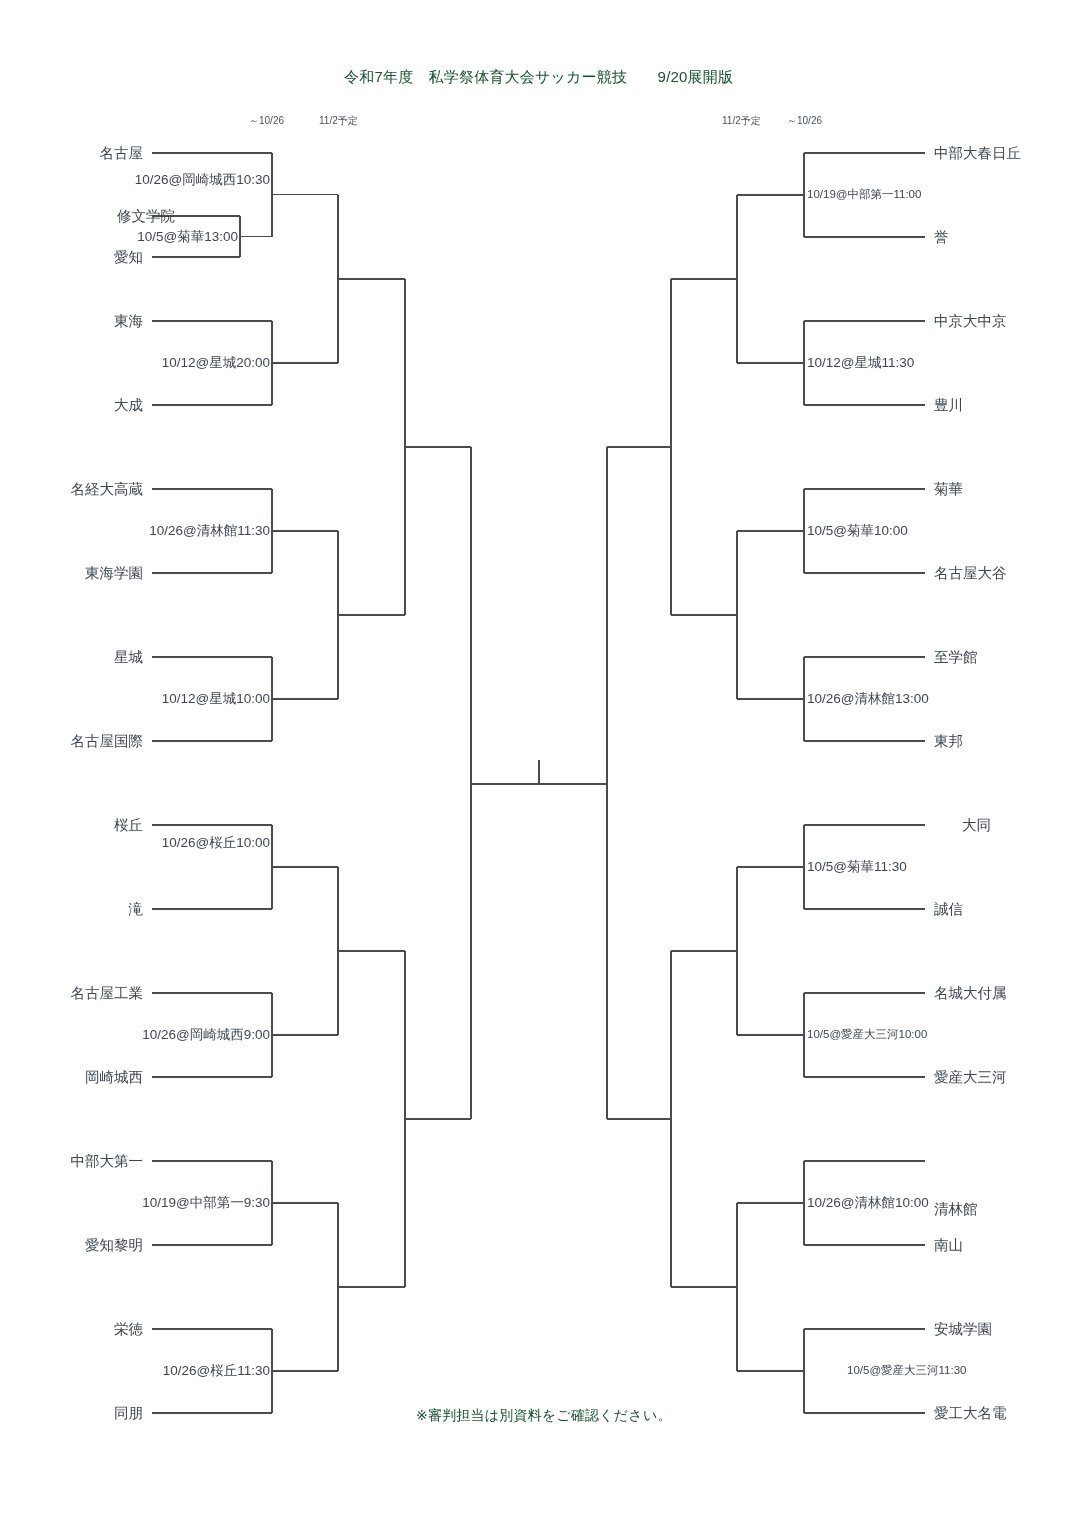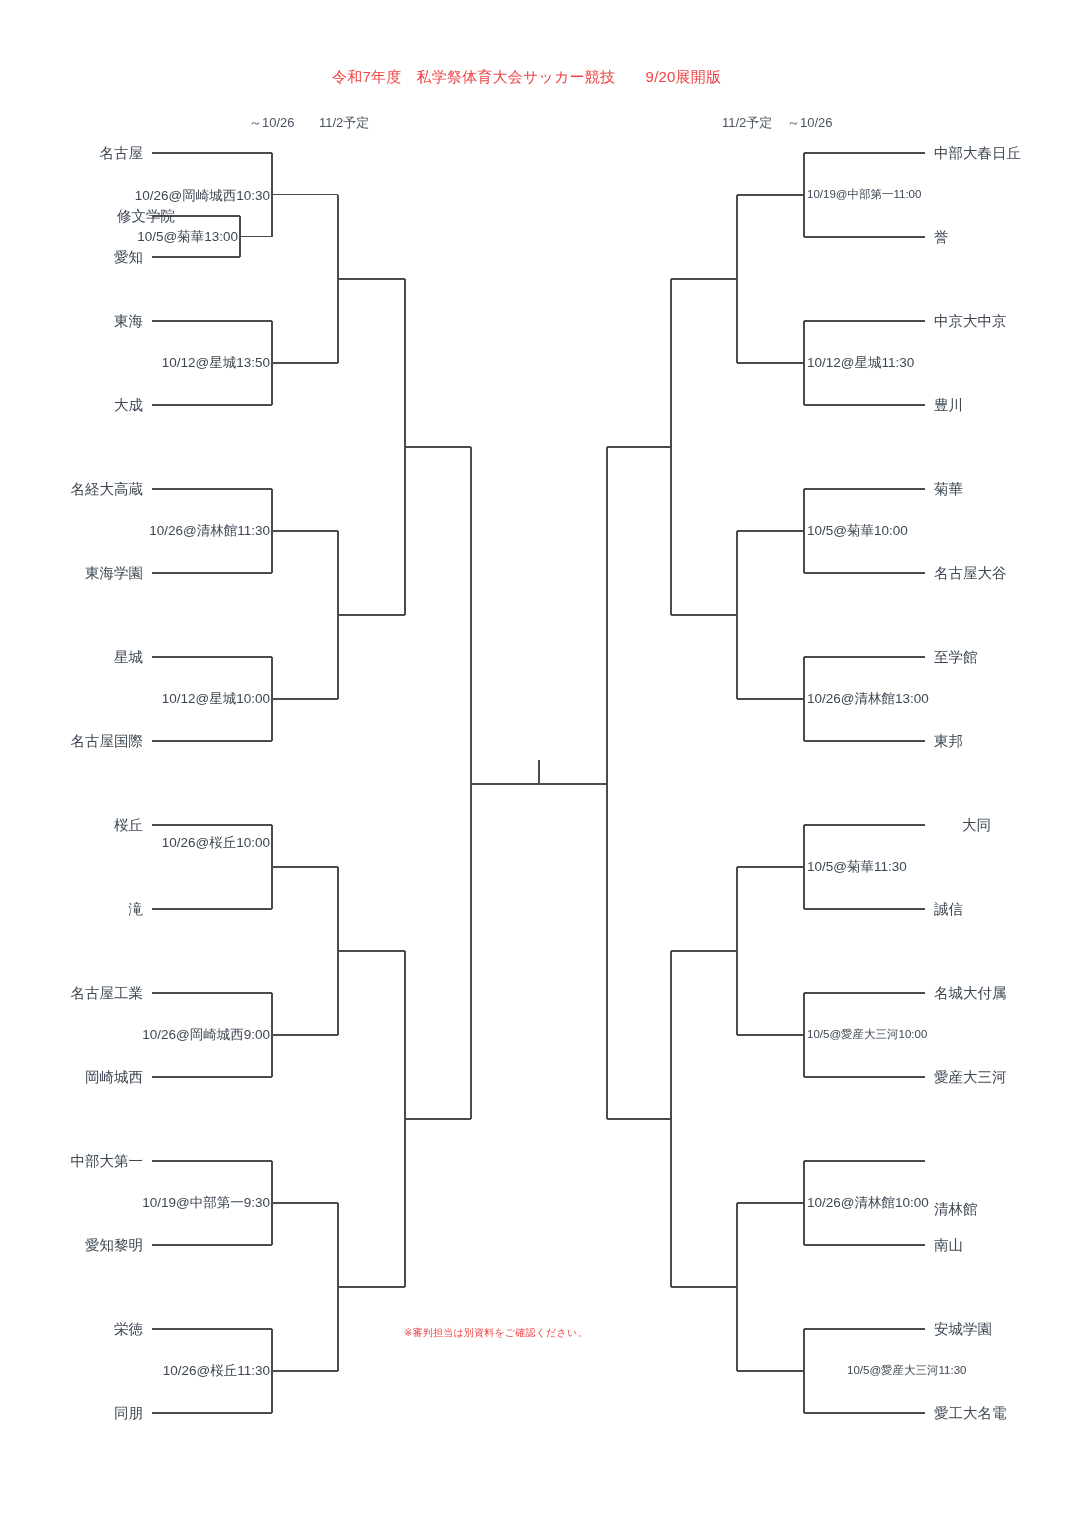--- a/index.html
+++ b/index.html
@@ -9,29 +9,30 @@
     background:#ffffff;
     font-family:"Liberation Sans","DejaVu Sans",sans-serif;
     color:#404a57;
     overflow:hidden;
     position:relative;
   }
   #board{position:absolute;left:0;top:0;width:1076px;height:1521px;}
   .ttl{
     position:absolute;
     font-size:15px;
-    color:#ef4444;
+    color:#14532d;
     white-space:nowrap;
     letter-spacing:0.2px;
+    margin-left:12px;
   }
   #page-title{left:332px;top:68px;}
-  #footer-note{left:404px;top:1326px;font-size:10px;}
+  #footer-note{left:404px;top:1407px;font-size:14px;}
   .colhdr{
     position:absolute;
-    font-size:13px;
+    font-size:10px;
     color:#4a545f;
     white-space:nowrap;
   }
   #hdr-l1{left:249px;top:114px;}
   #hdr-l2{left:319px;top:114px;}
   #hdr-r1{left:722px;top:114px;}
   #hdr-r2{left:787px;top:114px;}
 
   .team{
     position:absolute;
@@ -181,23 +182,23 @@
       <div class="l team" style="left: 143px; top: 657px;">星城</div>
       <div class="l team" style="left: 143px; top: 741px;">名古屋国際</div>
       <div class="l team" style="left: 143px; top: 825px;">桜丘</div>
       <div class="l team" style="left: 143px; top: 909px;">滝</div>
       <div class="l team" style="left: 143px; top: 993px;">名古屋工業</div>
       <div class="l team" style="left: 143px; top: 1077px;">岡崎城西</div>
       <div class="l team" style="left: 143px; top: 1161px;">中部大第一</div>
       <div class="l team" style="left: 143px; top: 1245px;">愛知黎明</div>
       <div class="l team" style="left: 143px; top: 1329px;">栄徳</div>
       <div class="l team" style="left: 143px; top: 1413px;">同朋</div>
-      <div class="mlabel l" style="left: 270px; top: 196px; text-align: right;">10/26@岡崎城西10:30</div>
+      <div class="mlabel l" style="left: 270px; top: 180px; text-align: right;">10/26@岡崎城西10:30</div>
       <div class="mlabel l" style="left: 238px; top: 236.5px;">10/5@菊華13:00</div>
-      <div class="mlabel l" style="left: 270px; top: 363px;">10/12@星城13:50</div>
+      <div class="mlabel l" style="left: 270px; top: 363px;">10/12@星城20:00</div>
       <div class="mlabel l" style="left: 270px; top: 531px;">10/26@清林館11:30</div>
       <div class="mlabel l" style="left: 270px; top: 699px;">10/12@星城10:00</div>
       <div class="mlabel l" style="left: 270px; top: 843px;">10/26@桜丘10:00</div>
       <div class="mlabel l" style="left: 270px; top: 1035px;">10/26@岡崎城西9:00</div>
       <div class="mlabel l" style="left: 270px; top: 1203px;">10/19@中部第一9:30</div>
       <div class="mlabel l" style="left: 270px; top: 1371px;">10/26@桜丘11:30</div>
       <div class="r team" style="left: 934px; top: 153px;">中部大春日丘</div>
       <div class="r team" style="left: 934px; top: 237px;">誉</div>
       <div class="r team" style="left: 934px; top: 321px;">中京大中京</div>
       <div class="r team" style="left: 934px; top: 405px;">豊川</div>

